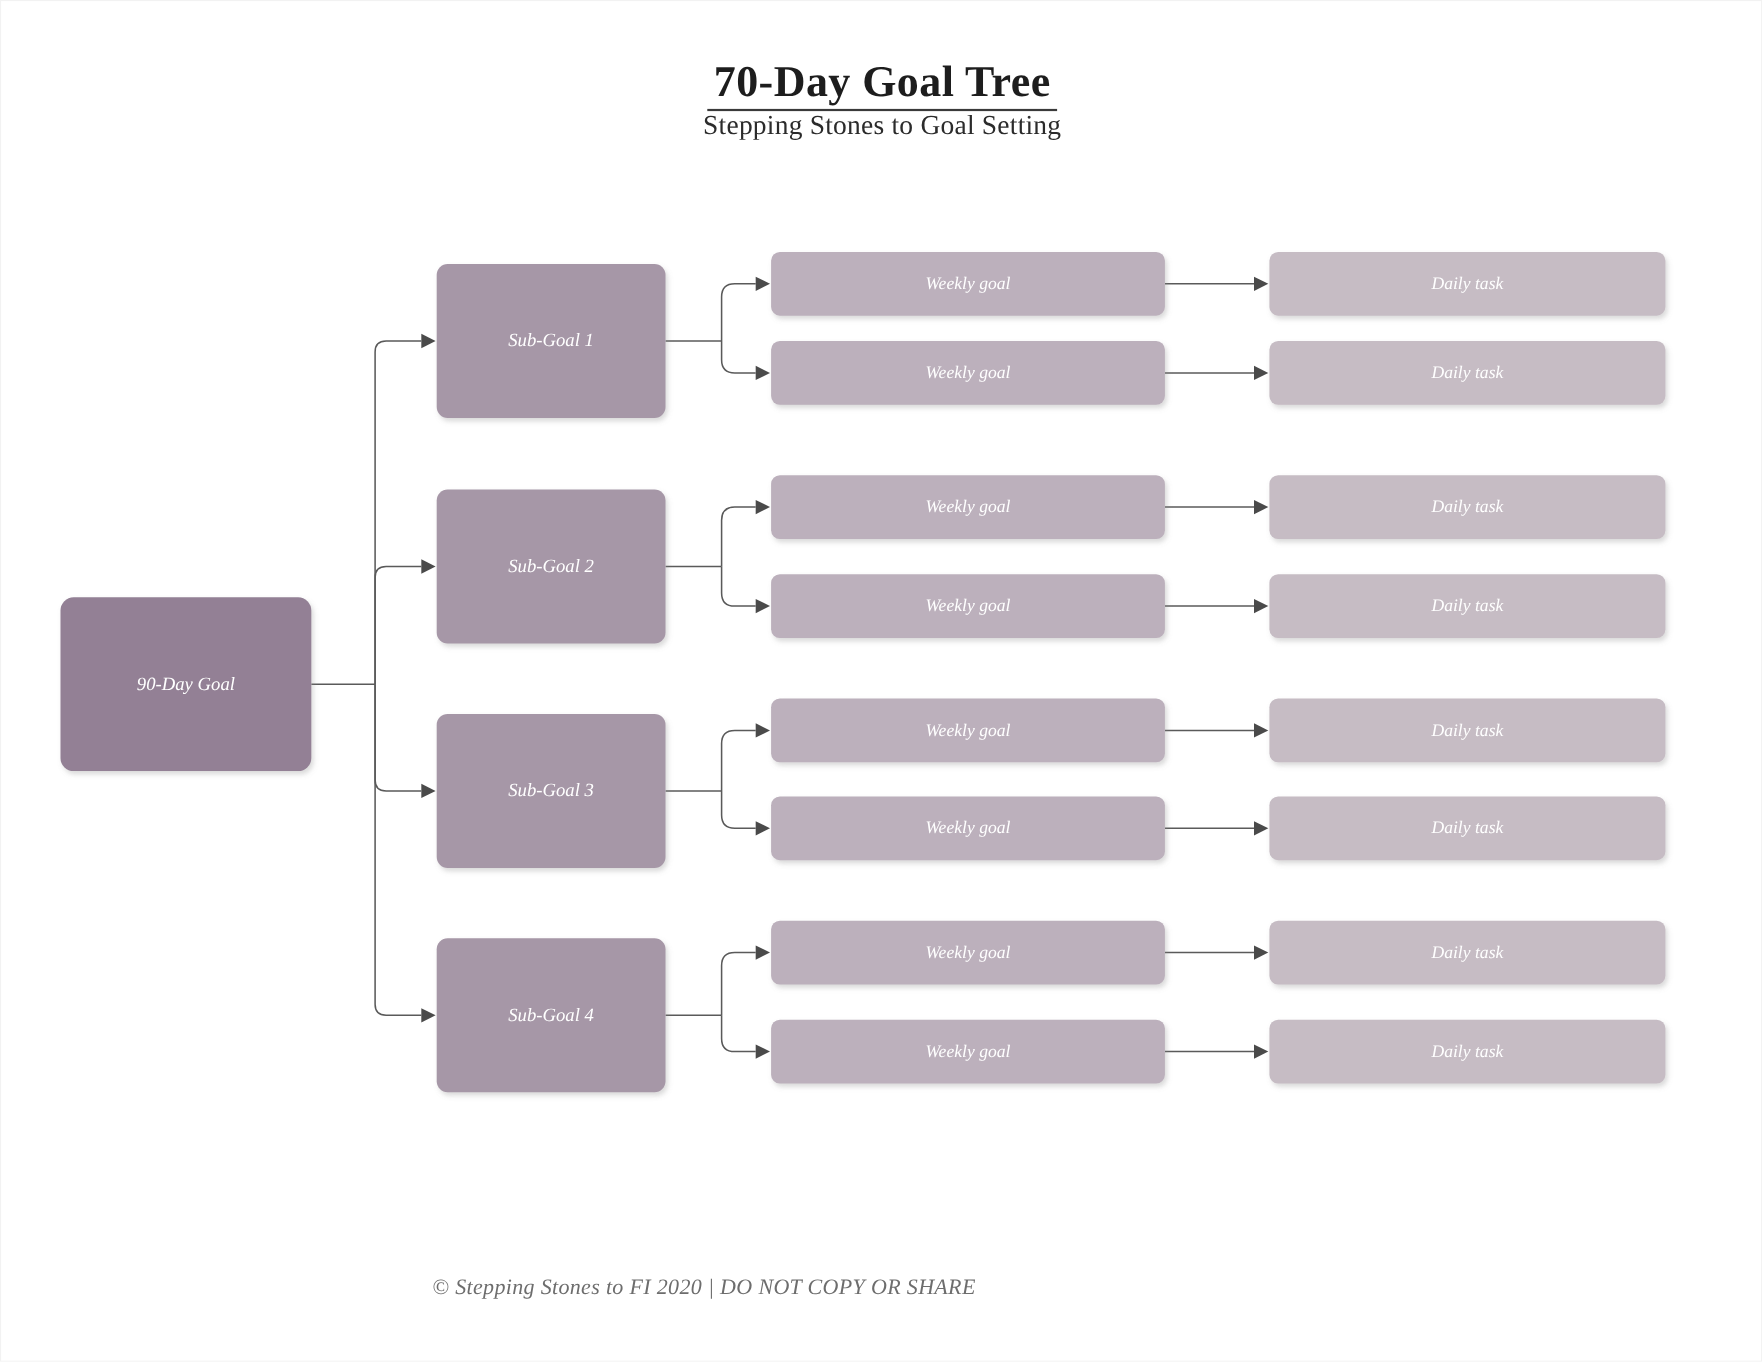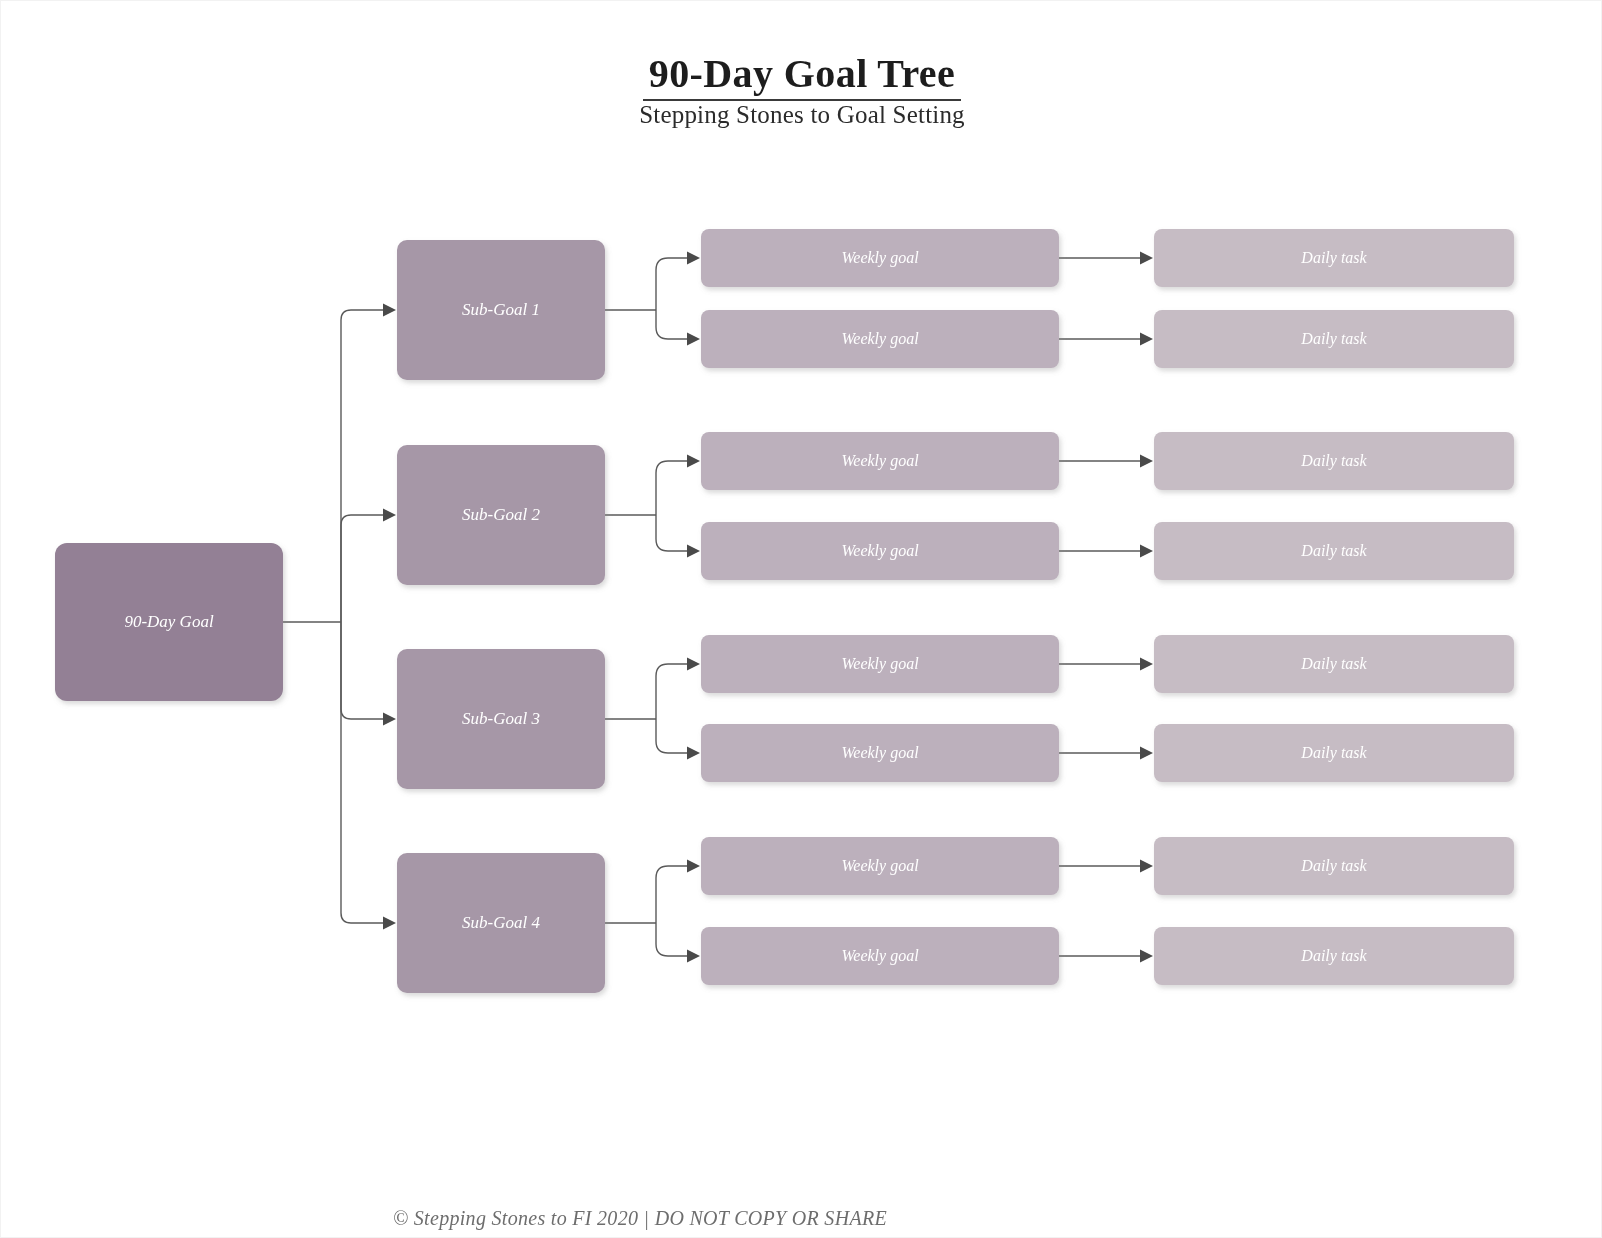--- a/index.html
+++ b/index.html
@@ -84,37 +84,36 @@
   }
   .arrow-head { fill: #4a4a4a; }
 
   
   .footer {
     position: absolute;
     left: 0;
     top: 1158px;
     width: 1278px;
     text-align: center;
-    margin-top: 48px;
   }
   .footer-text {
     font-family: "Liberation Serif", "DejaVu Serif", serif;
     font-style: italic;
     font-size: 20px;
     color: #6d6d6d;
     letter-spacing: 0.3px;
   }
 </style>
 </head>
 <body>
 
 <div id="page">
 
   <div class="header">
-    <div class="title">90-Day Goal Tree</div>
+    <div class="title">70-Day Goal Tree</div>
     <div class="subtitle">Stepping Stones to Goal Setting</div>
   </div>
 
   <div class="diagram-wrap">
     <svg class="diagram" viewBox="0 0 1602 830" xmlns="http://www.w3.org/2000/svg">
       <defs>
         <filter id="boxShadow" x="-10%" y="-30%" width="125%" height="170%">
           <feDropShadow dx="2" dy="3" stdDeviation="2.5" flood-color="#8a8a8a" flood-opacity="0.32"></feDropShadow>
         </filter>
       </defs>

